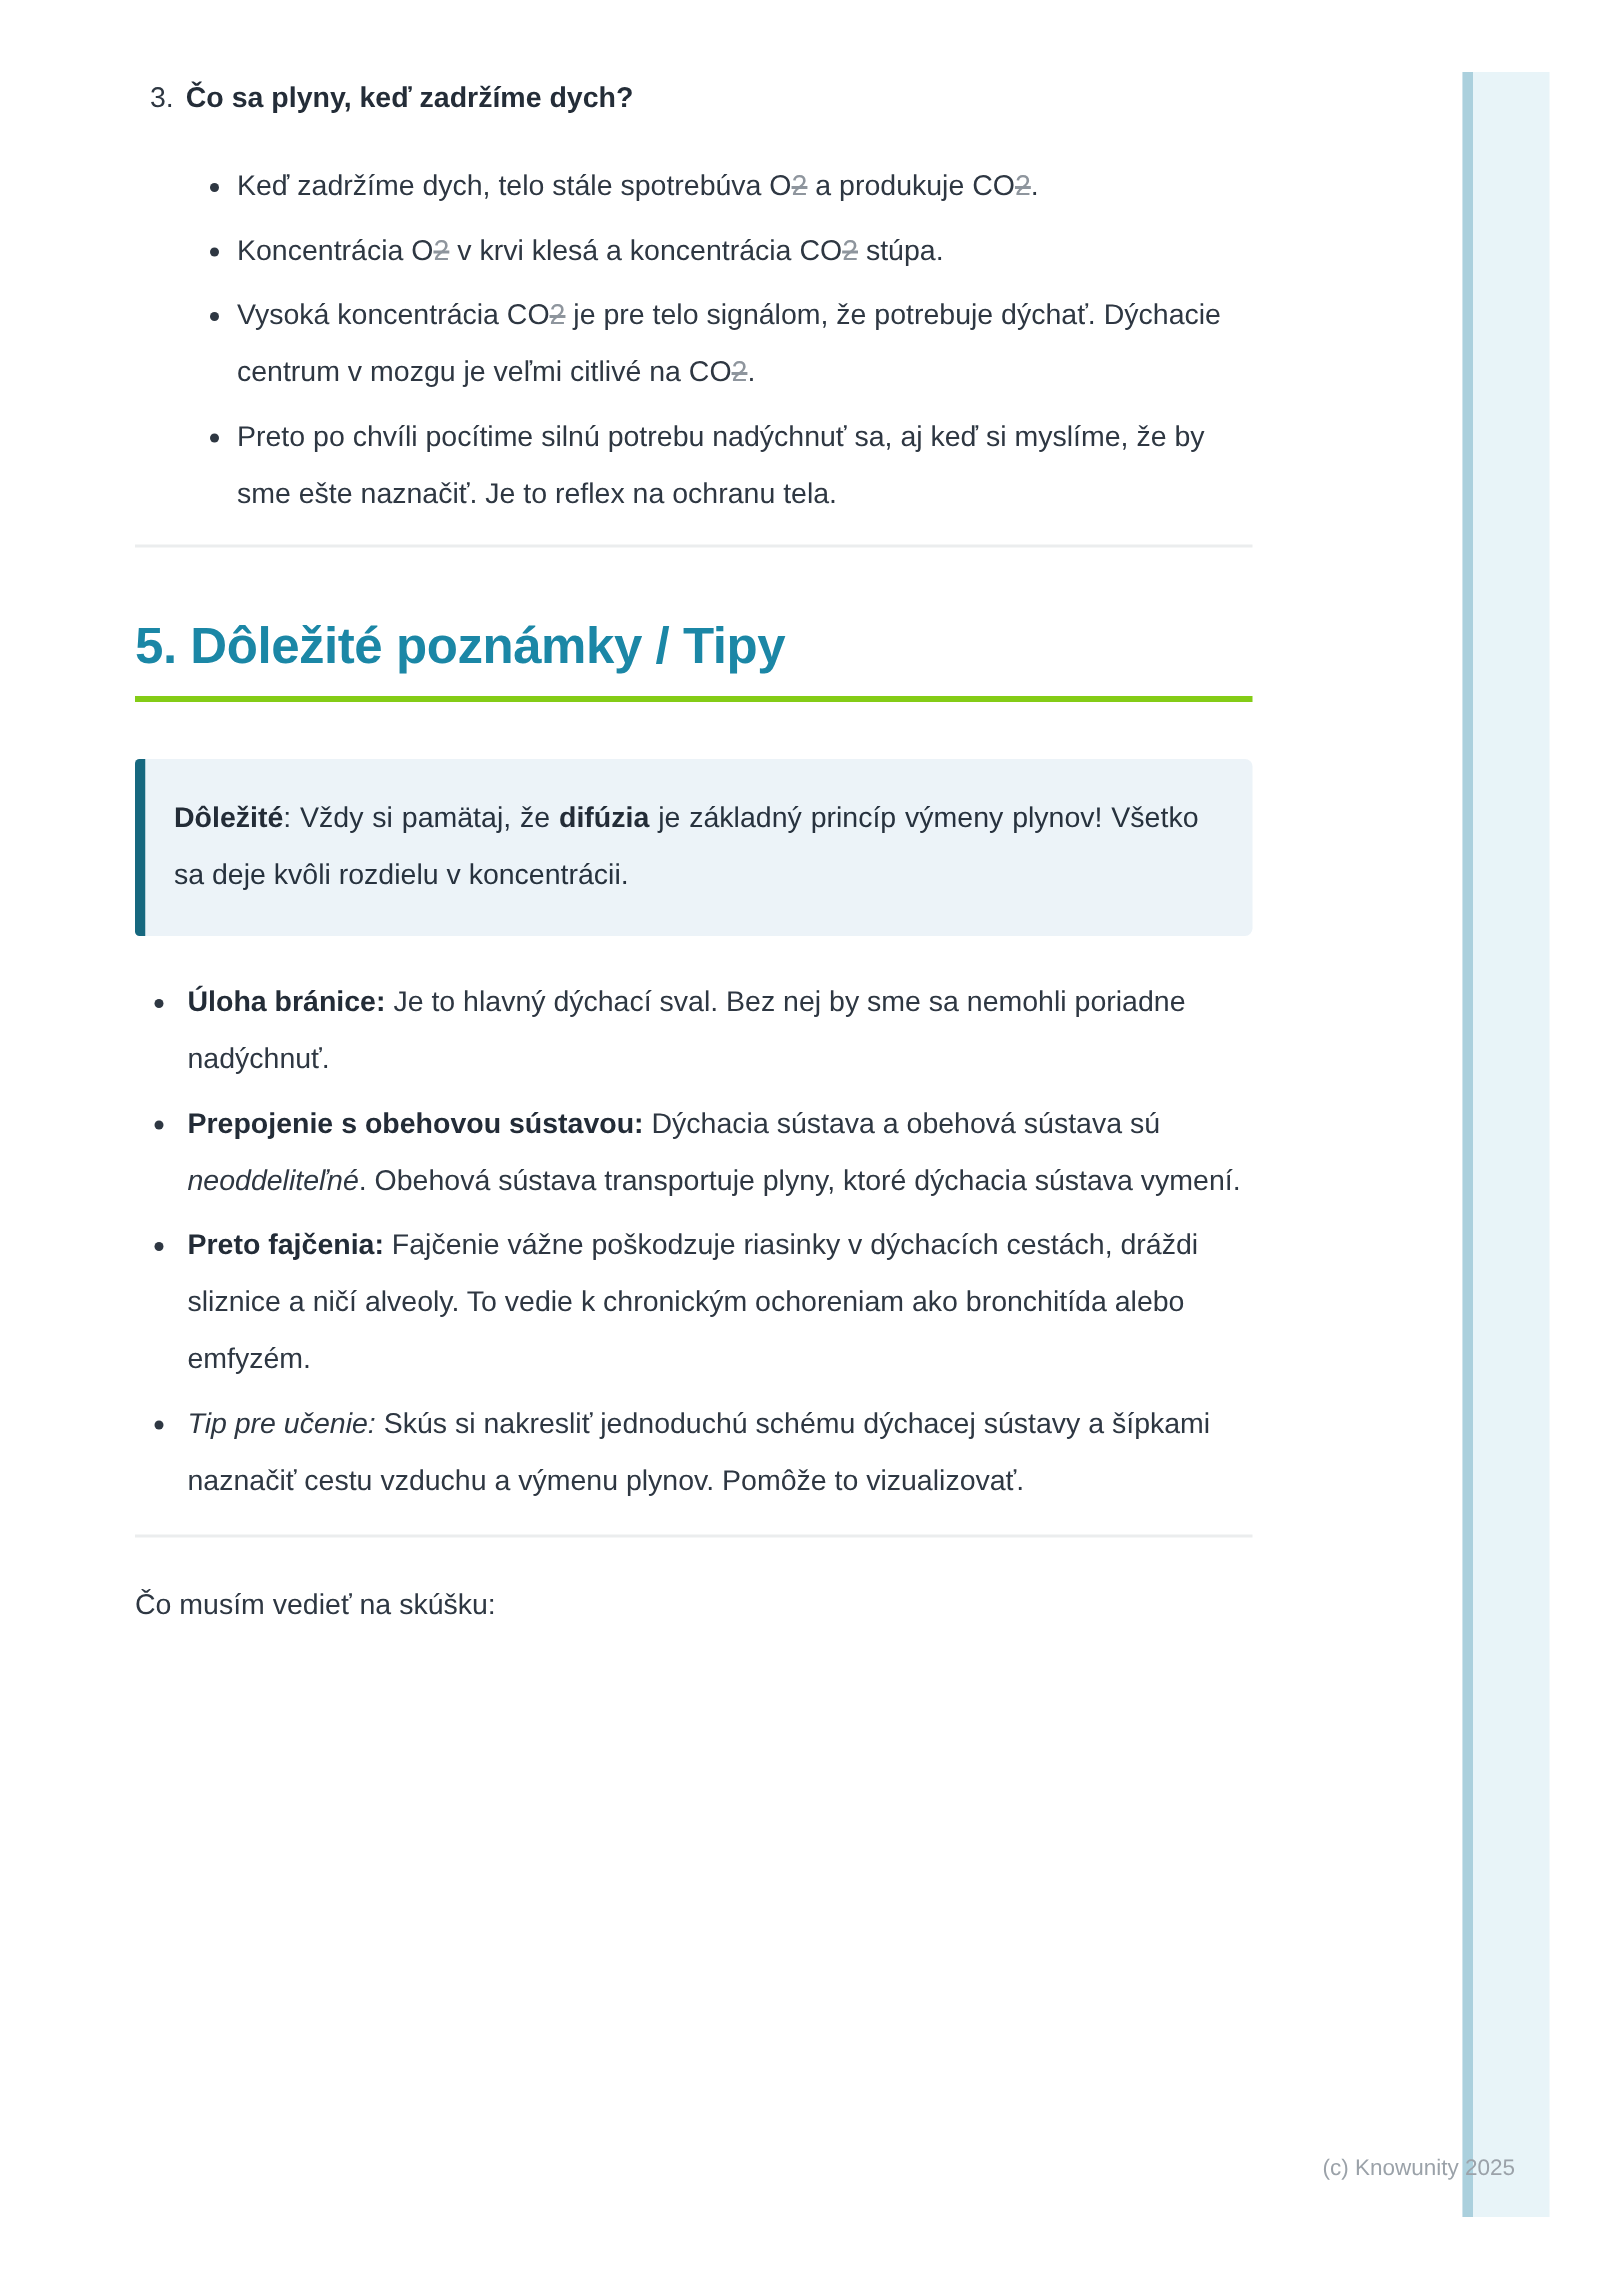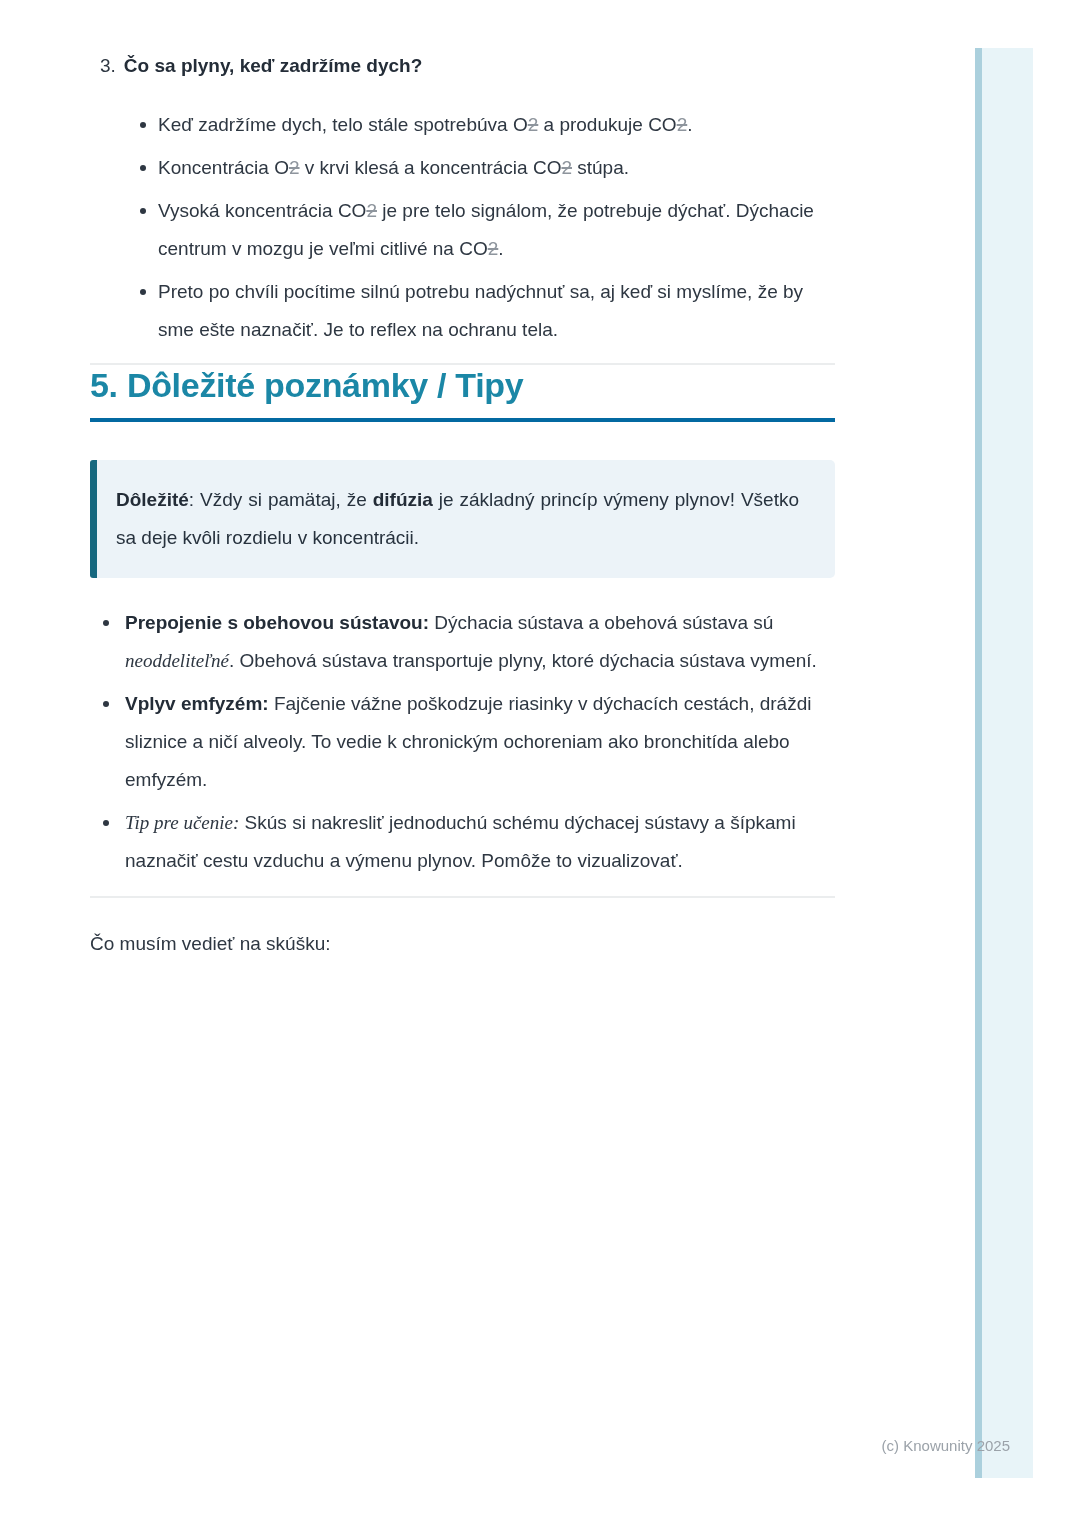--- a/index.html
+++ b/index.html
@@ -46,38 +46,39 @@
   .ul-deep li::before {
     content:""; position:absolute; left:50px; top:16px;
     width:6px; height:6px; border-radius:50%; background:#2e3742;
   }
   .ul-main li { padding-left:35px; }
   .ul-main li::before {
     content:""; position:absolute; left:13px; top:16px;
     width:6px; height:6px; border-radius:50%; background:#2e3742;
   }
   b { font-weight:700; color:#232c37; }
-  i { font-style:italic;font-family:Liberation Serif, serif; }
+  i { font-style:italic; }
   s.gsub {
     color:#8e959d;
     text-decoration:line-through;
     text-decoration-thickness:2px;
   }
   .rule {
     height:2px; background:#ebedee;
     margin-top:14px;
   }
   h2.section-heading {
+    margin-top:46px;
     font-size:34px;
     line-height:40px;
     font-weight:700;
     letter-spacing:-0.3px;
     color:#1b87a6;
     padding-bottom:13px;
-    border-bottom:4px solid #0369a1;
+    border-bottom:4px solid #84cc16;
   }
   .callout {
     margin-top:38px;
     background:#ecf3f8;
     border-left:7px solid #16687f;
     border-radius:3px 5px 5px 3px;
     padding:21px 36px 21px 19px;
     font-size:19px;
     line-height:38px;
     color:#27323e;
@@ -122,22 +123,23 @@
 
     <div class="rule"></div>
 
     <h2 class="section-heading">5. Dôležité poznámky / Tipy</h2>
 
     <div class="callout">
       <span><b>Dôležité</b>: Vždy si pamätaj, že <b>difúzia</b> je základný princíp výmeny plynov! Všetko sa deje kvôli rozdielu v koncentrácii.</span>
     </div>
 
     <ul class="ul-main">
+      <li><span><b>Úloha bránice:</b> Je to hlavný dýchací sval. Bez nej by sme sa nemohli poriadne nadýchnuť.</span></li>
       <li><span><b>Prepojenie s obehovou sústavou:</b> Dýchacia sústava a obehová sústava sú <i>neoddeliteľné</i>. Obehová sústava transportuje plyny, ktoré dýchacia sústava vymení.</span></li>
-      <li><span><b>Vplyv emfyzém:</b> Fajčenie vážne poškodzuje riasinky v dýchacích cestách, dráždi sliznice a ničí alveoly. To vedie k chronickým ochoreniam ako bronchitída alebo emfyzém.</span></li>
+      <li><span><b>Preto fajčenia:</b> Fajčenie vážne poškodzuje riasinky v dýchacích cestách, dráždi sliznice a ničí alveoly. To vedie k chronickým ochoreniam ako bronchitída alebo emfyzém.</span></li>
       <li><span><i>Tip pre učenie:</i> Skús si nakresliť jednoduchú schému dýchacej sústavy a šípkami naznačiť cestu vzduchu a výmenu plynov. Pomôže to vizualizovať.</span></li>
     </ul>
 
     <div class="rule rule-2"></div>
 
 
     <p class="intro">Čo musím vedieť na skúšku:</p>
 
 
   </div>

